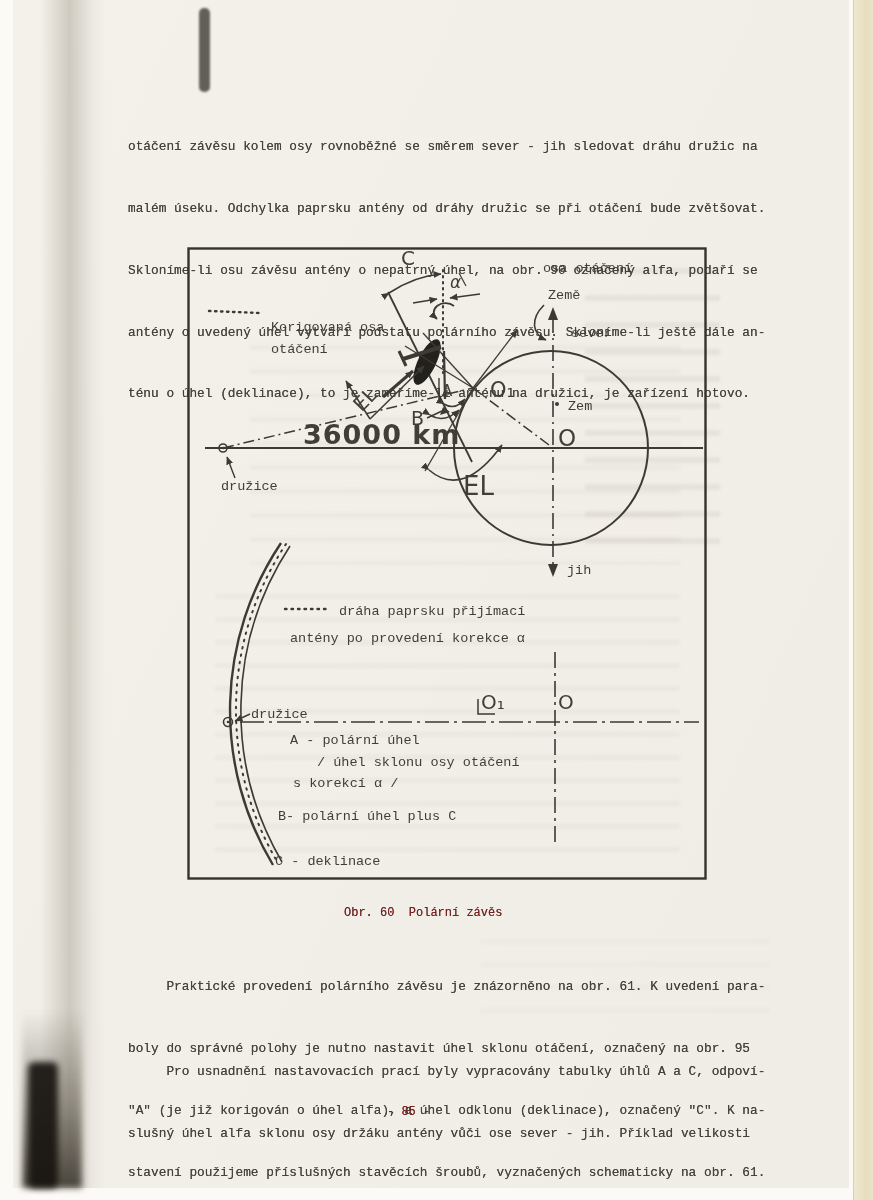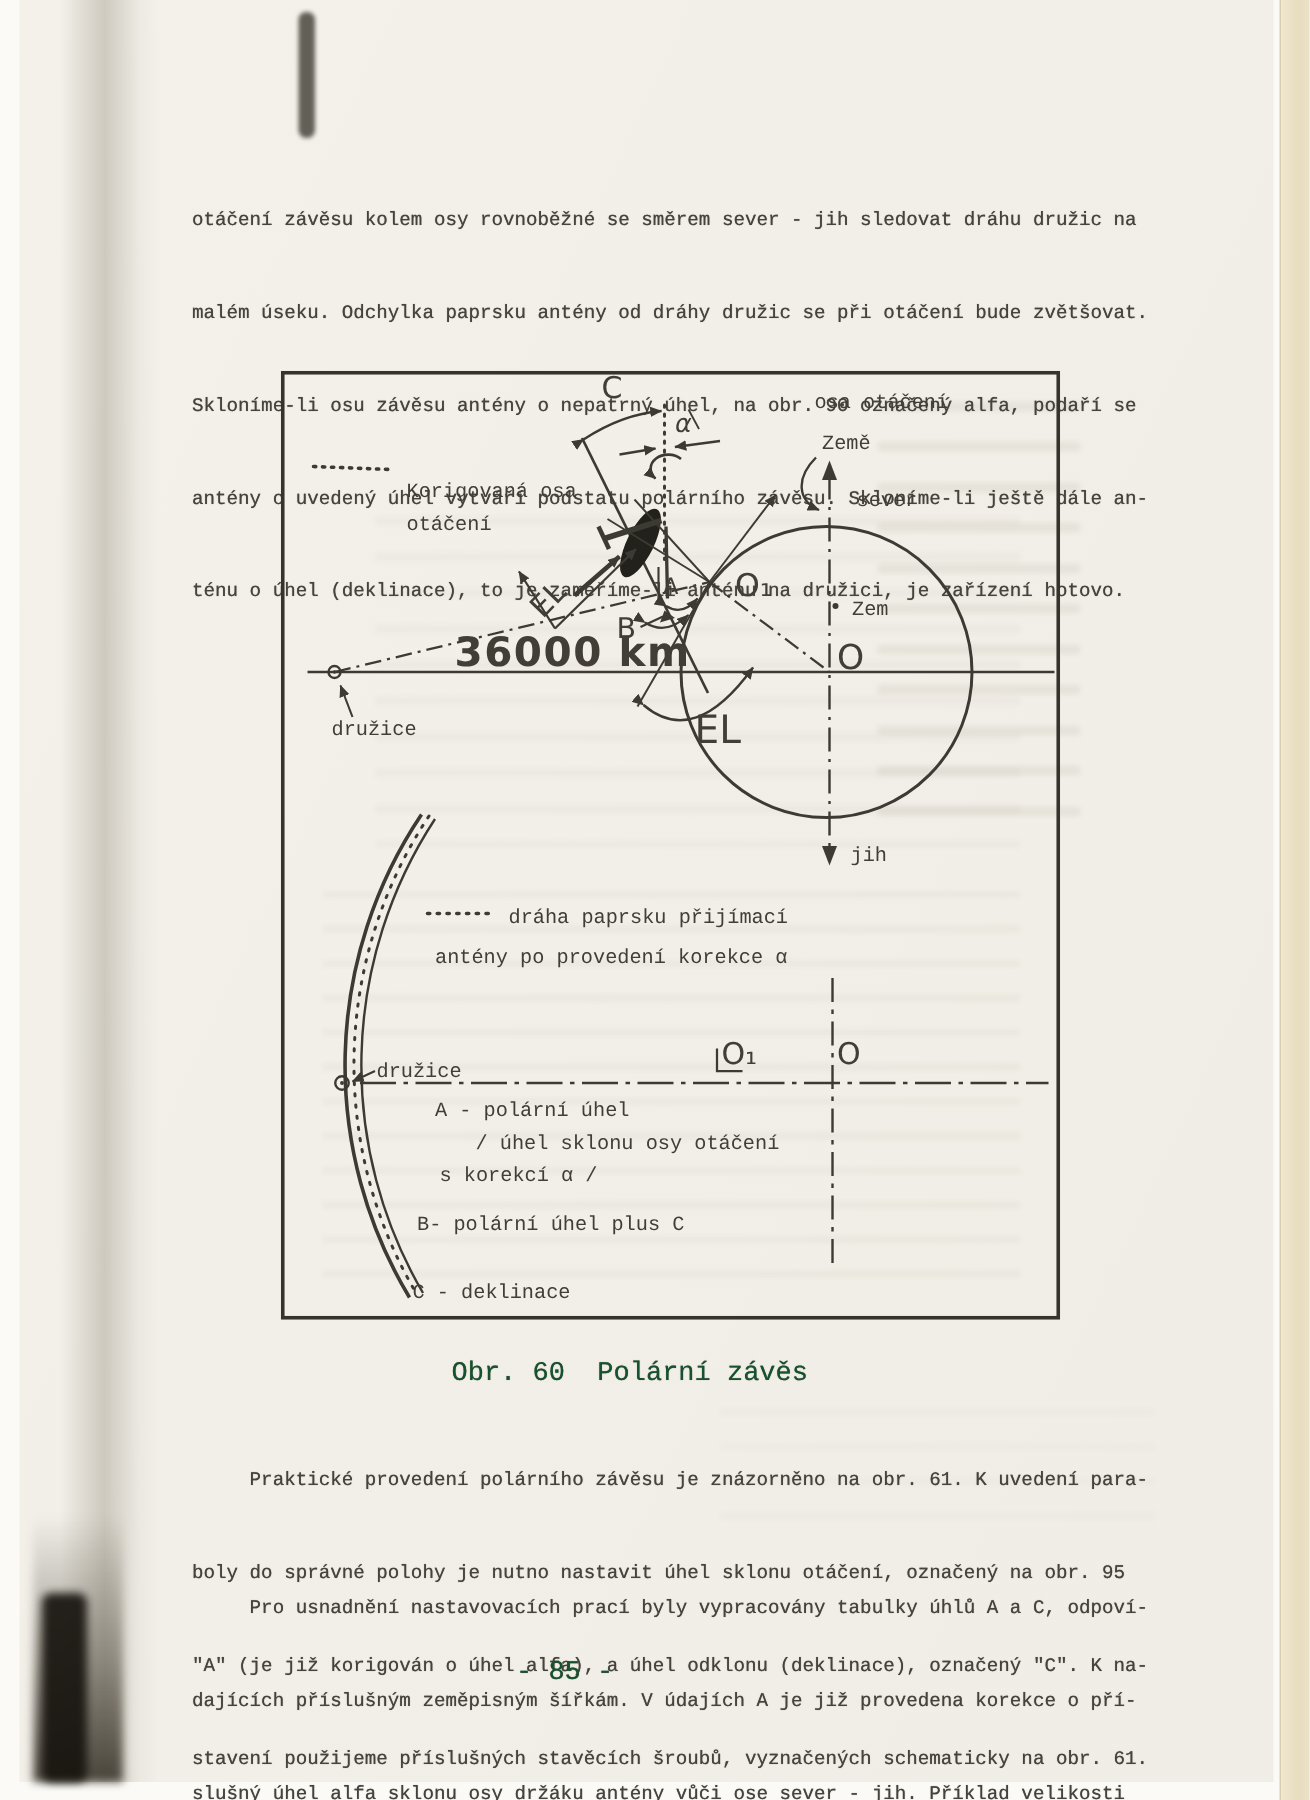--- a/index.html
+++ b/index.html
@@ -32,22 +32,23 @@
   }
   .top-streak{
     position:absolute;left:199px;top:8px;width:11px;height:84px;
     background:#3f3c33;border-radius:5px;filter:blur(1.3px);opacity:.8;
   }
   .body-text{
     position:absolute;color:#46433c;font-size:12.8px;line-height:20.6px;
     white-space:pre;text-shadow:0 0 .5px rgba(70,67,60,.85);
   }
   .caption,.pagenum{
-    position:absolute;color:#14532d;font-size:18px;white-space:pre;
+    position:absolute;color:#7f1d1d;font-size:12px;white-space:pre;
     text-shadow:0 0 .5px rgba(70,67,60,.85);
+    margin-left:43px;
   }
   .fig{position:absolute;left:187px;top:247px;}
   .ghost{position:absolute;filter:blur(1.8px);pointer-events:none;}
   svg text{fill:#413e36;}
   .mono-label{font-family:"Liberation Mono","DejaVu Sans Mono",monospace;font-size:13.5px;}
   .hand{font-family:"DejaVu Sans","Liberation Sans",sans-serif;}
   .ink{stroke:#3c3a33;fill:none;}
 </style>
 </head>
 <body>
@@ -174,18 +175,17 @@
 
 <div class="body-text" style="left:128px;top:936px;">
   <div>     Praktické provedení polárního závěsu je znázorněno na obr. 61. K uvedení para-</div>
   <div>boly do správné polohy je nutno nastavit úhel sklonu otáčení, označený na obr. 95</div>
   <div>"A" (je již korigován o úhel alfa), a úhel odklonu (deklinace), označený "C". K na-</div>
   <div>stavení použijeme příslušných stavěcích šroubů, vyznačených schematicky na obr. 61.</div>
 </div>
 
 <div class="body-text" style="left:128px;top:1021px;">
   <div>     Pro usnadnění nastavovacích prací byly vypracovány tabulky úhlů A a C, odpoví-</div>
-  <div>dajících příslušným zeměpisným šířkám. V údajích A je již provedena korekce o pří-</div>
   <div>slušný úhel alfa sklonu osy držáku antény vůči ose sever - jih. Příklad velikosti</div>
   
 </div>
 
 <div class="pagenum" style="left:344px;top:1105px;">- 85 -</div>
 
 </body></html>

